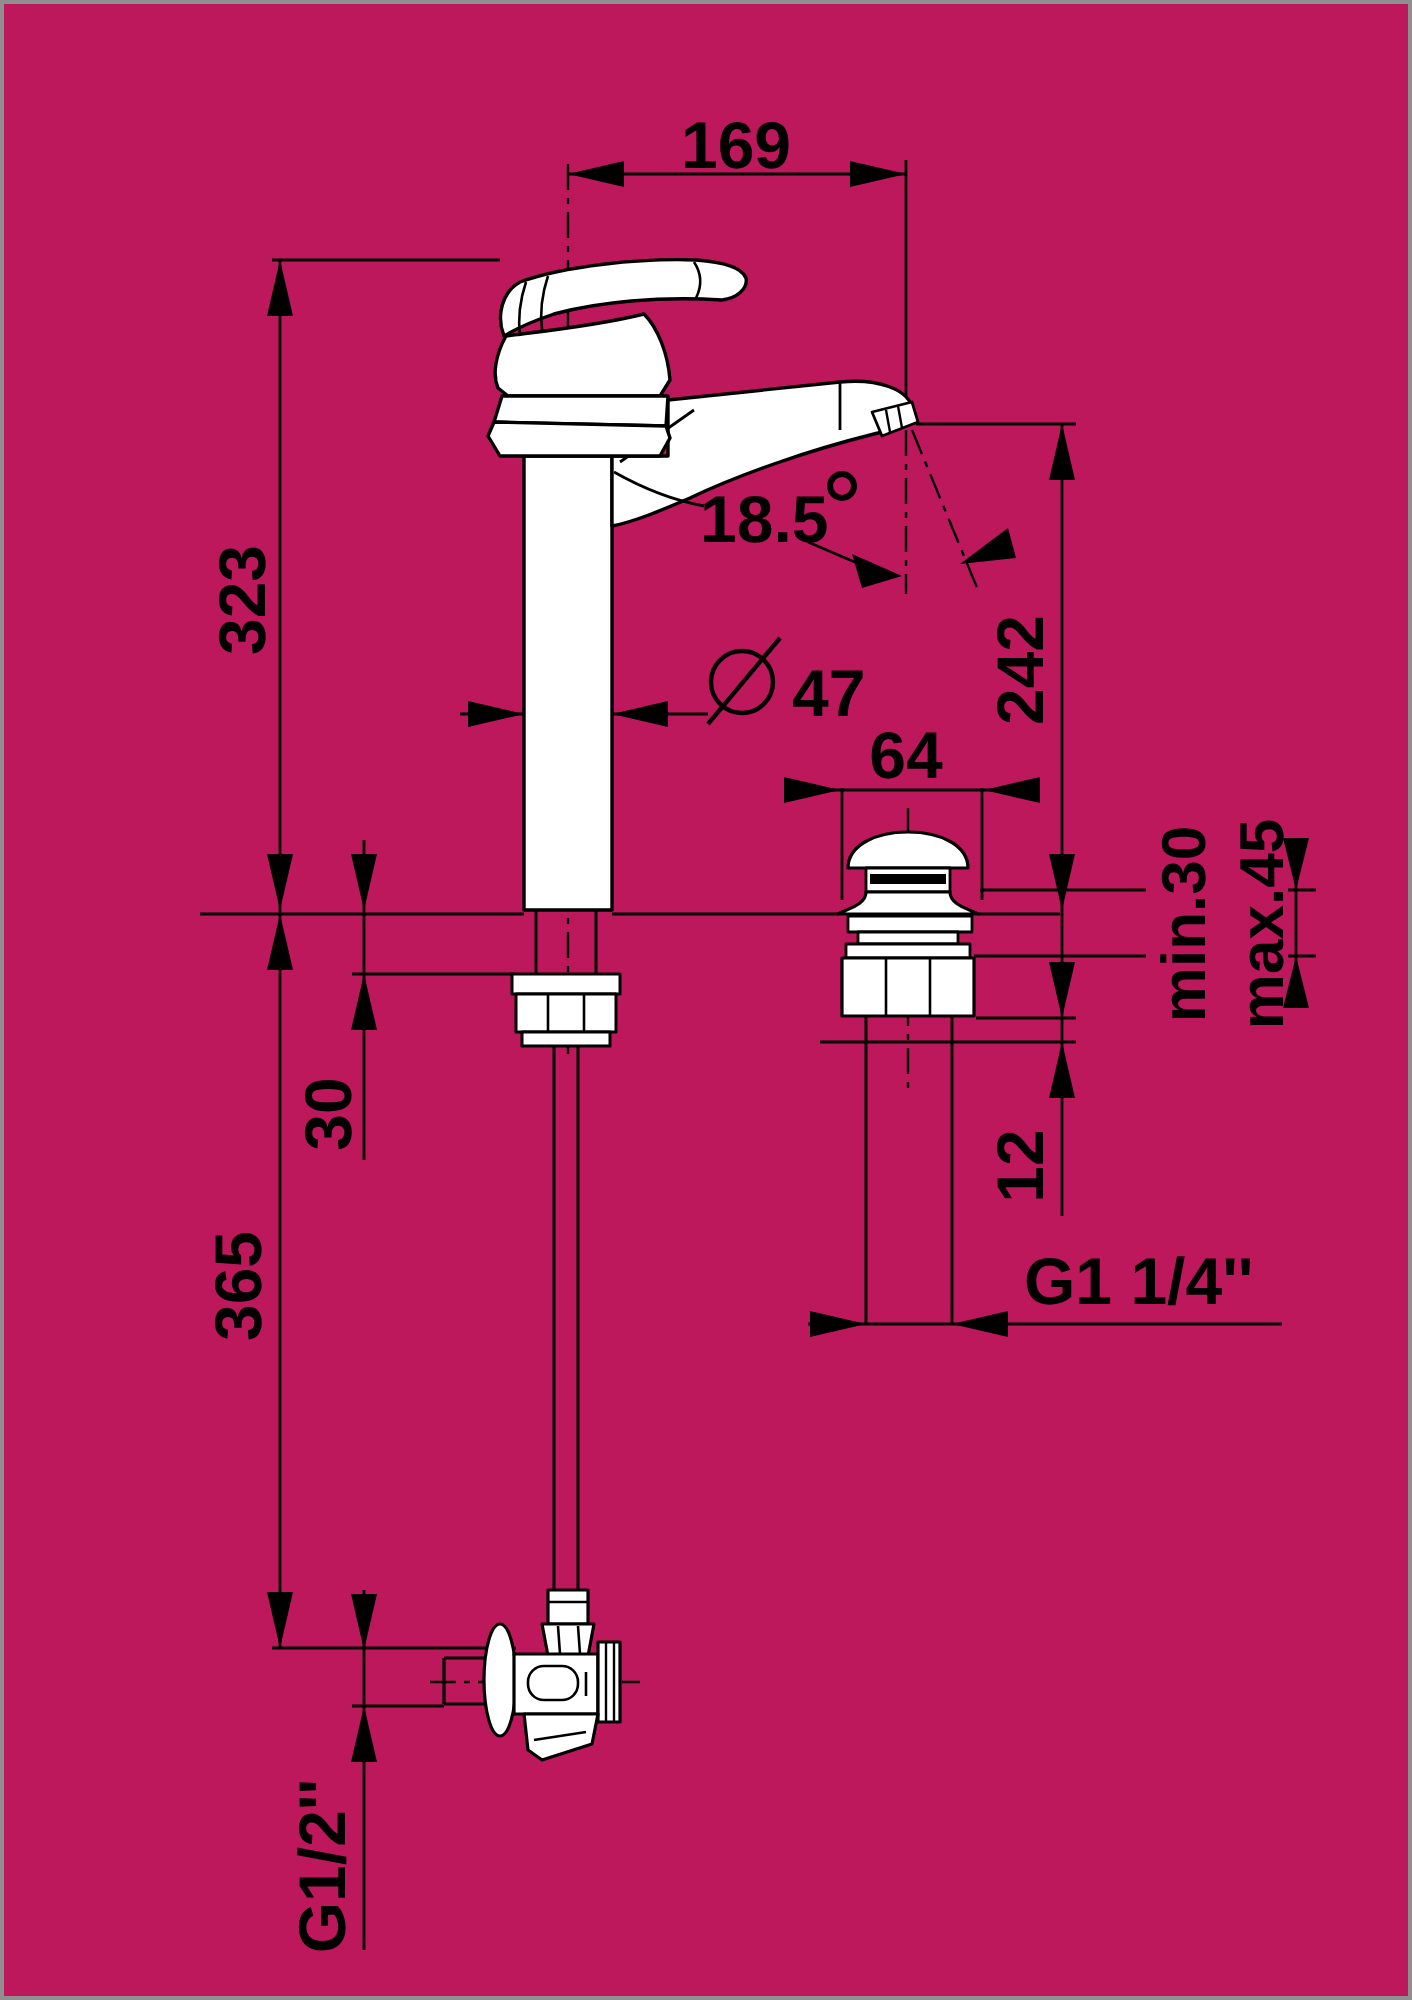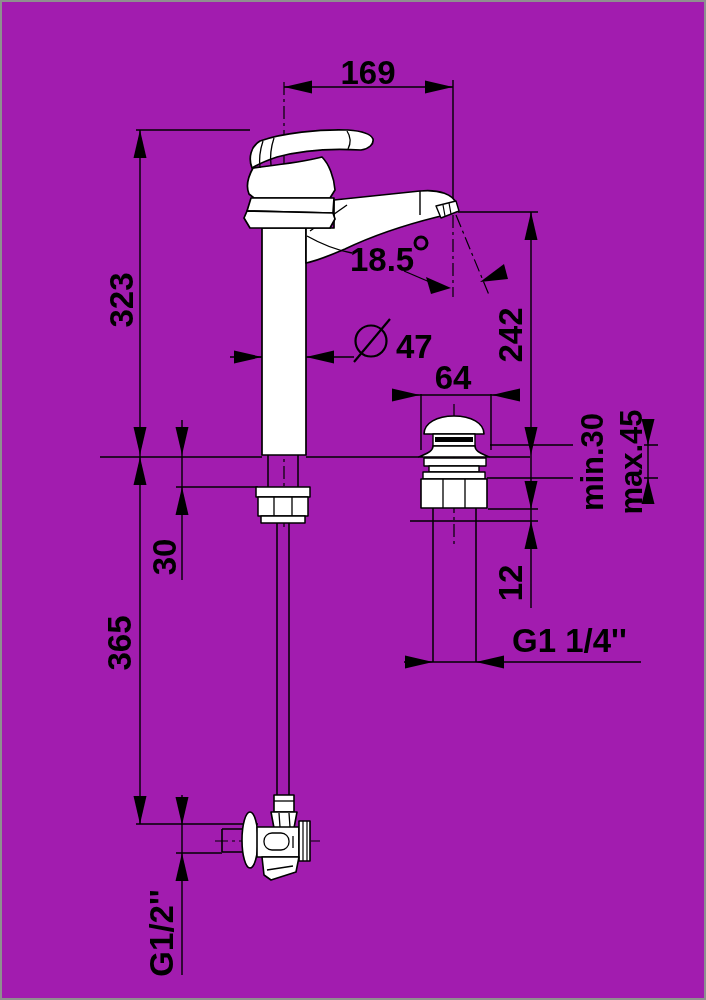--- a/index.html
+++ b/index.html
@@ -1,20 +1,20 @@
 <!DOCTYPE html>
 <html><head>
 <meta charset="utf-8">
 <style>
   html,body{margin:0;padding:0;background:#ffffff;}
   .page{
     position:relative;
     width:706px;height:1000px;
     box-sizing:border-box;
-    background:#a21caf;
+    background:#be185d;
     border:2px solid #8f8f8f;
     overflow:hidden;
     font-family:"Liberation Sans", sans-serif;
   }
   svg{display:block;}
   text{
     font-family:"Liberation Sans", sans-serif;
     font-weight:bold;
     fill:#000000;
   }

